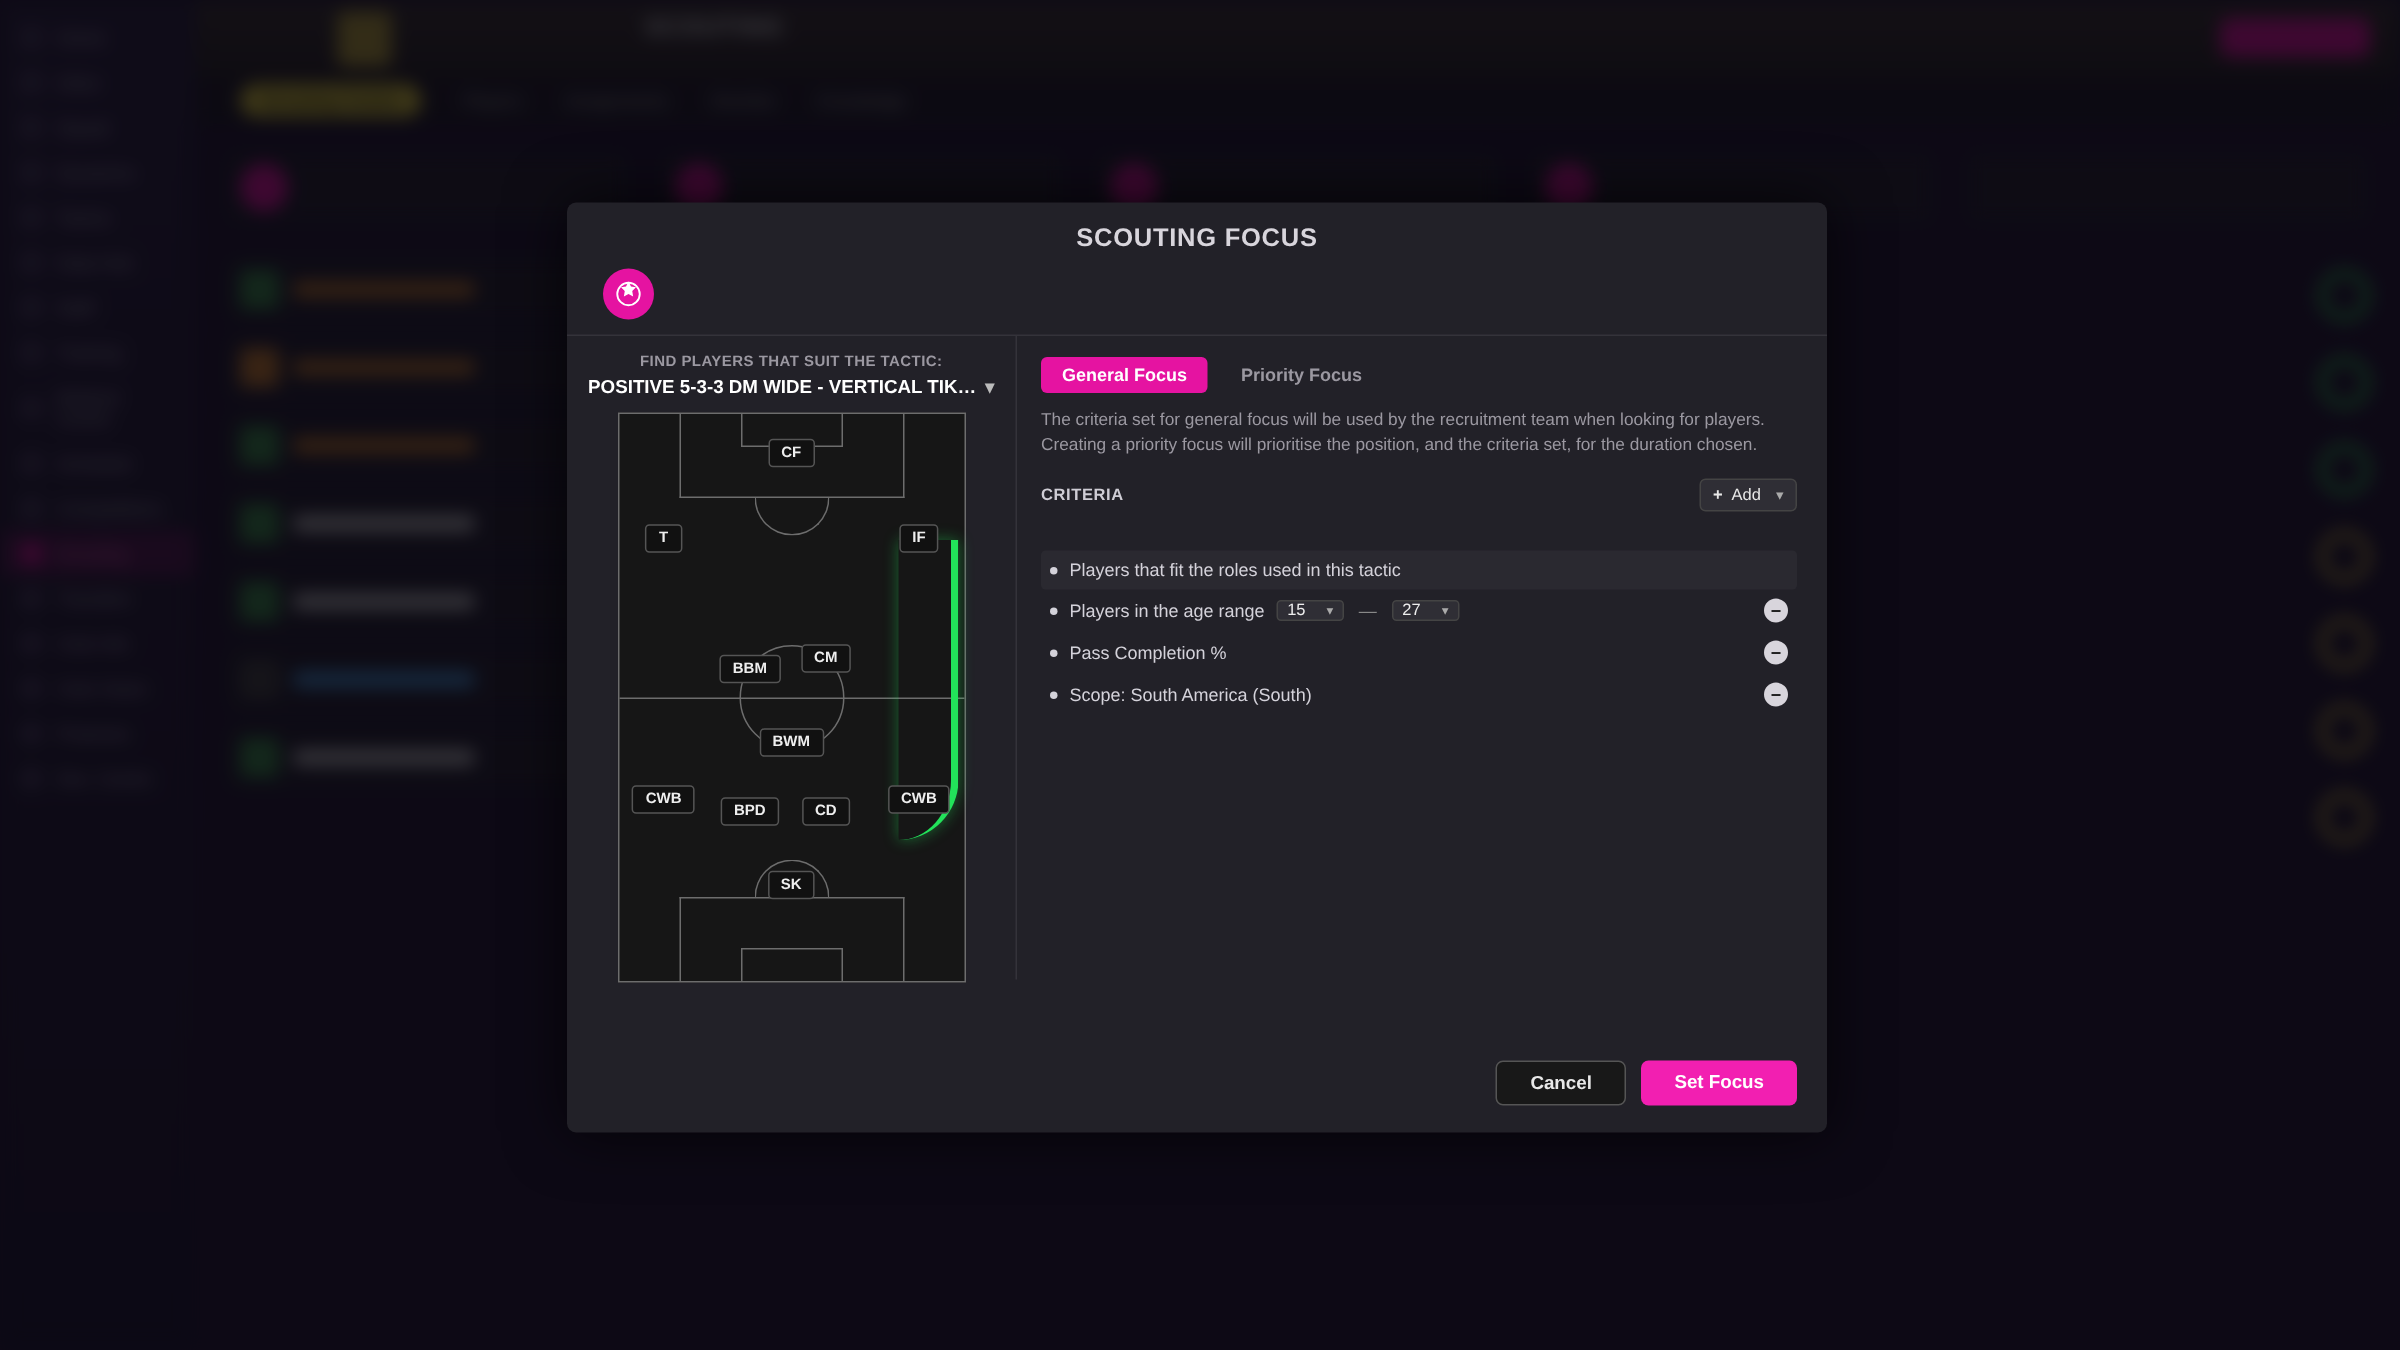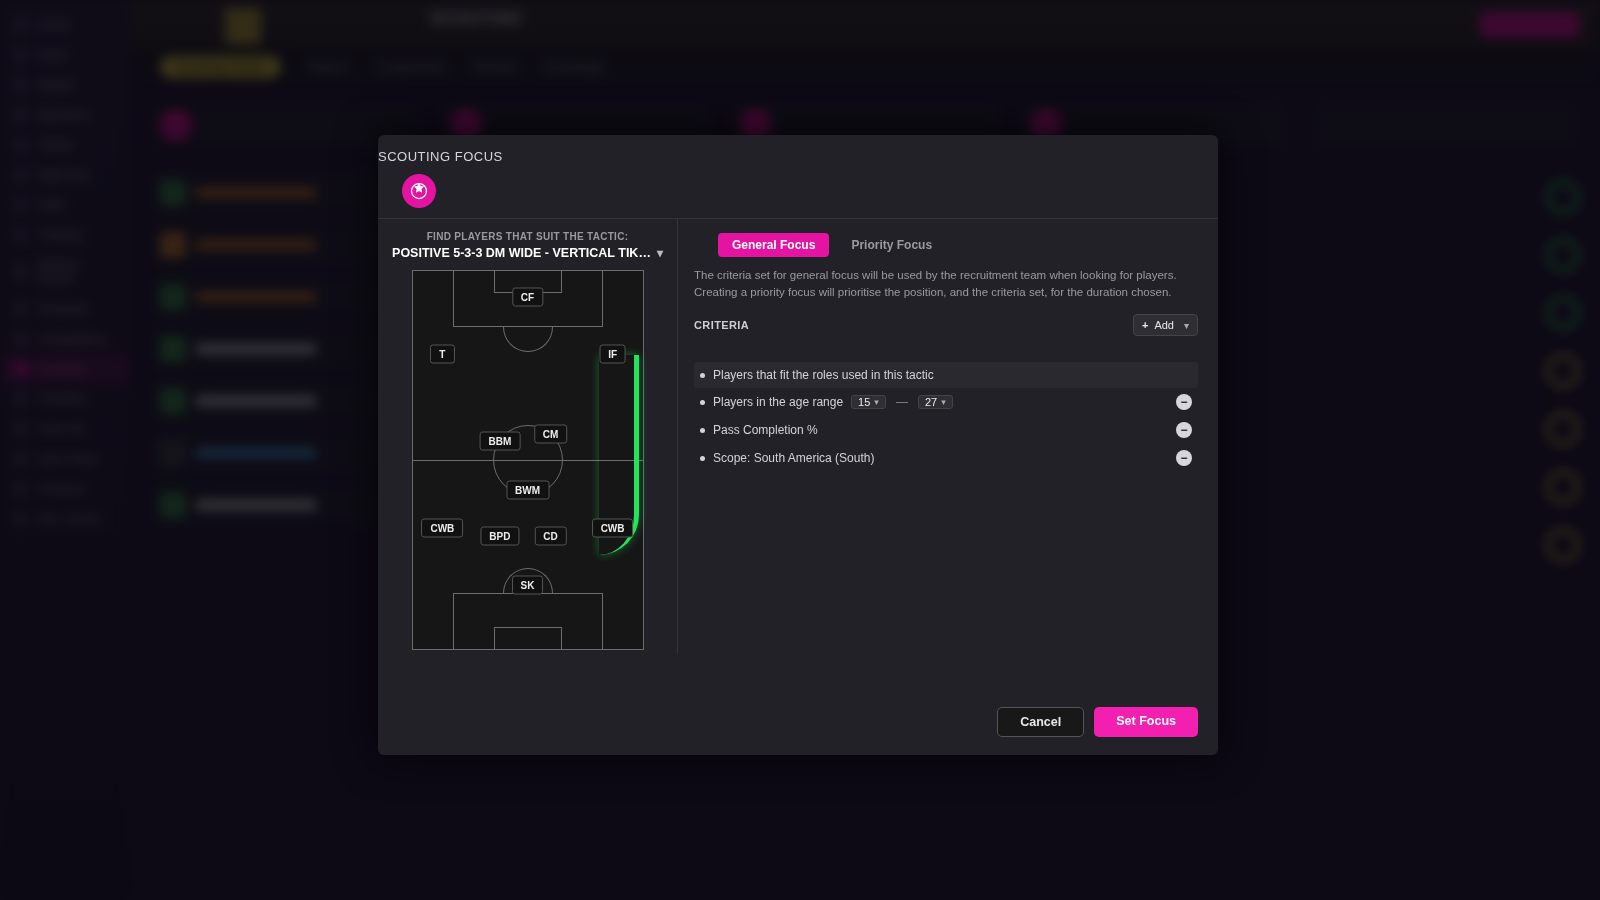--- a/index.html
+++ b/index.html
@@ -71,24 +71,25 @@
     left:378px;top:135px;
     width:840px;height:620px;
     background:var(--panel);
     border-radius:6px;
     box-shadow:0 0 40px rgba(0,0,0,.7);
     color:var(--text);
     font-size:12px;
     display:flex;flex-direction:column;
   }
   .modal-header{
+    text-align:center;
     padding:14px 0 8px;
-    font-weight:400;
+    font-weight:700;
     letter-spacing:.5px;
-    font-size:13px;
+    font-size:17px;
   }
   .modal-intro{
     display:flex;gap:14px;align-items:flex-start;
     padding:0 24px 10px;
   }
   .intro-icon{
     width:34px;height:34px;border-radius:50%;
     background:var(--pink);
     display:flex;align-items:center;justify-content:center;flex:none;
     margin-top:2px;
@@ -135,21 +136,21 @@
   }
   .role{
     position:absolute;transform:translate(-50%,-50%);
     padding:3px 8px;border:1px solid #555;border-radius:3px;
     background:#111;color:#eee;font-size:10px;font-weight:700;
     cursor:pointer;
   }
   .col-right{
     flex:1;padding:14px 20px 14px 16px;
   }
-  .tabs{display:flex;gap:8px;margin-bottom:10px;margin-left:24px;}
+  .tabs{display:flex;gap:8px;margin-bottom:10px;}
   .tab{
     padding:5px 14px;border-radius:4px;font-weight:700;font-size:12px;cursor:pointer;
     color:var(--text-dim);
   }
   .tab.active{background:var(--pink);color:#fff;}
   .focus-desc{color:var(--text-dim);font-size:11.5px;line-height:1.45;margin-bottom:14px;}
   .criteria-header{
     display:flex;align-items:center;justify-content:space-between;margin-bottom:8px;
   }
   .criteria-header .lbl{font-weight:700;font-size:11px;letter-spacing:.4px;color:#cfcdd5;}
@@ -163,21 +164,21 @@
   .crit-list{display:flex;flex-direction:column;margin-top:26px;}
   .crit-row{
     display:flex;align-items:center;justify-content:space-between;
     padding:6px 6px;border-radius:3px;color:#d4d2da;font-size:12px;
   }
   .crit-row.hl{background:#2a2930;}
   .crit-left{display:flex;align-items:center;gap:8px;}
   .crit-left .dot{width:5px;height:5px;border-radius:50%;background:#d4d2da;flex:none;}
   .age-select{
     background:var(--chip);border:1px solid #444;border-radius:3px;
-    padding:0 6px;display:flex;align-items:center;gap:4px;color:#eee;font-size:11px;cursor:pointer;
+    padding:0 6px;display:flex;align-items:center;gap:14px;color:#eee;font-size:11px;cursor:pointer;
   }
   .age-select .chev{font-size:9px;color:#aaa;}
   .dash{color:#888;margin:0 2px;}
   .remove-btn{
     width:16px;height:16px;border-radius:50%;background:#d8d5dc;color:#222;
     display:flex;align-items:center;justify-content:center;font-size:12px;line-height:1;font-weight:900;cursor:pointer;
   }
   .modal-footer{
     display:flex;justify-content:flex-end;gap:10px;
     padding:14px 20px 18px;

